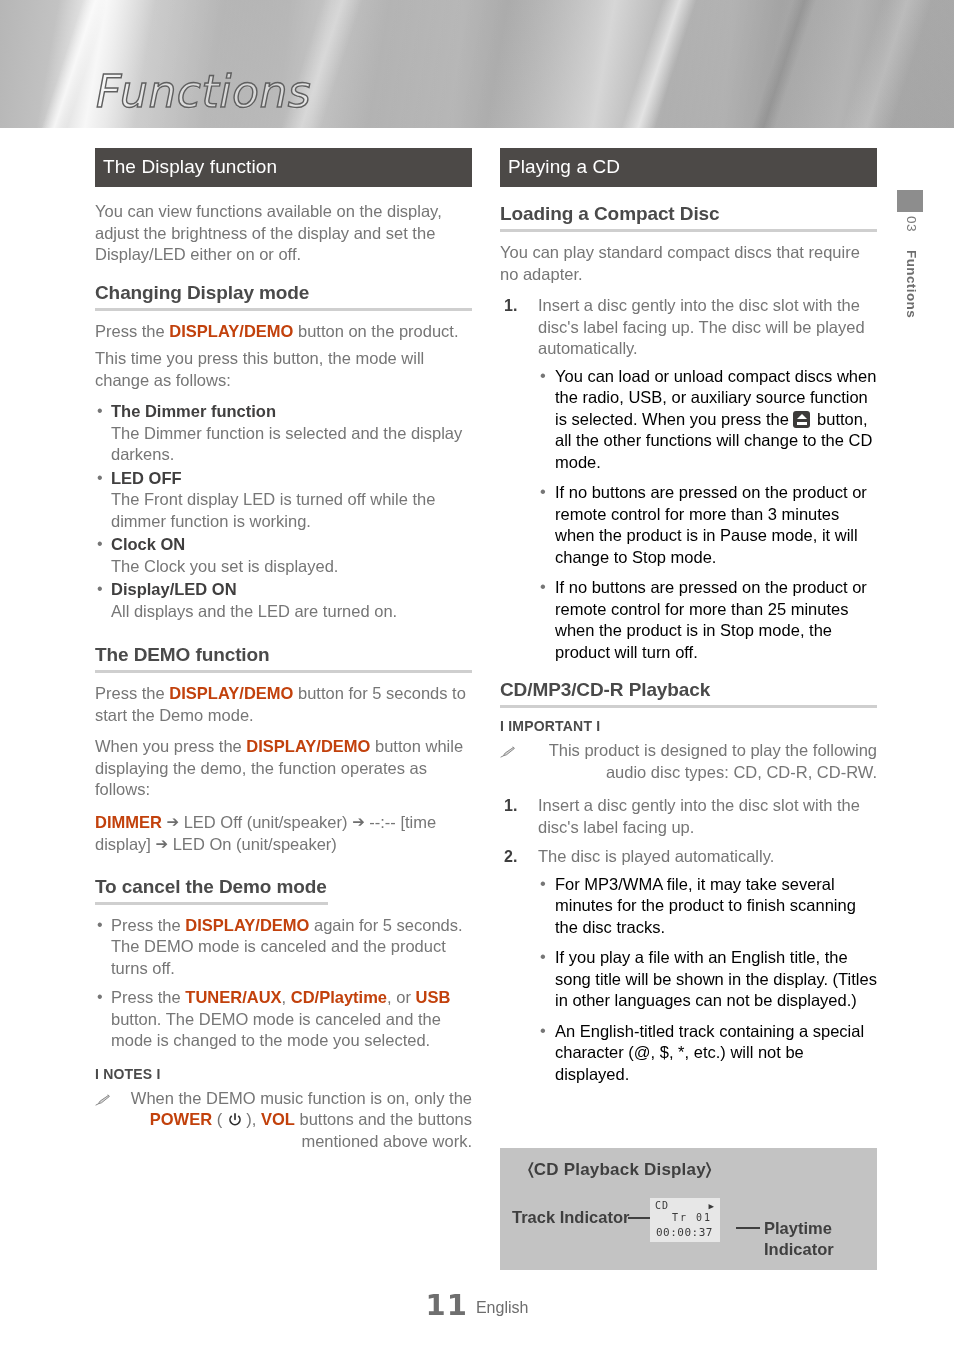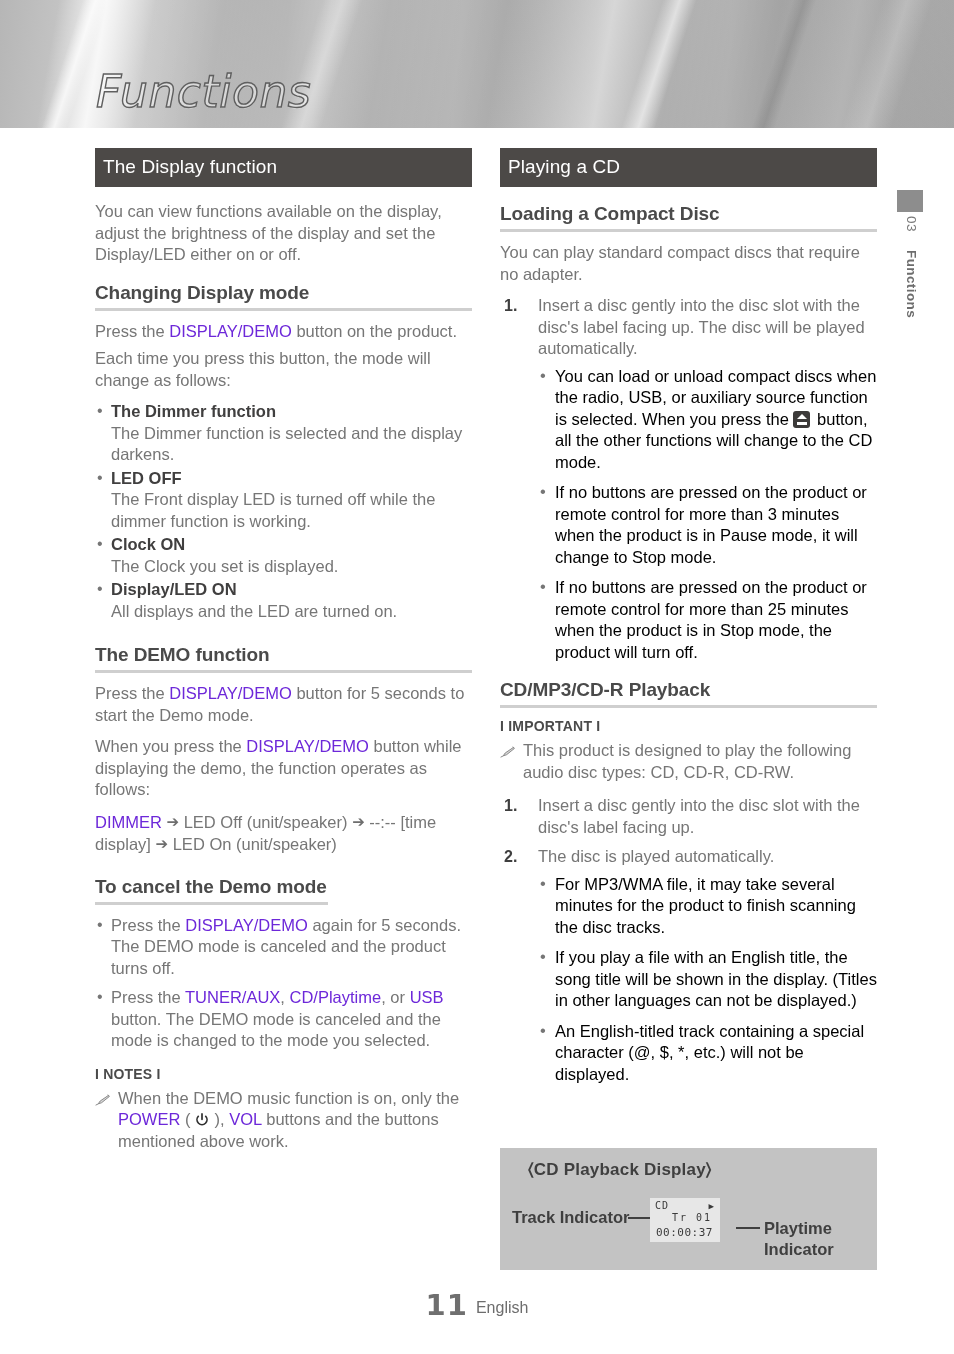--- a/index.html
+++ b/index.html
@@ -74,21 +74,21 @@
   }
 
   h3.sub{
     font-size:19px;color:#4a4a4a;font-weight:700;margin:16px 0 0 0;
     letter-spacing:-.1px;
   }
   .rule{height:3px;background:#cfcfcf;margin:4px 0 10px 0;}
 
   p.body{font-size:16.5px;line-height:21.5px;margin:0 0 10px 0;color:#767676;}
   p.body.tight{margin-bottom:6px;}
-  b{color:#6d28d9;font-weight:400;}
+  b{color:#c2410c;font-weight:700;}
 
   ul.bl{list-style:none;margin:0 0 6px 0;padding:0;}
   ul.bl>li{
     font-size:16.5px;line-height:21.5px;color:#767676;
     padding-left:16px;position:relative;margin-bottom:2px;
   }
   ul.bl>li:before{
     content:"\2022";position:absolute;left:2px;top:-1px;color:#767676;font-size:16px;
   }
   ul.bl>li .hd{display:block;color:#403f3f;font-weight:700;}
@@ -104,21 +104,21 @@
   }
   ul.sub-bl{list-style:none;margin:6px 0 0 0;padding:0;}
   ul.sub-bl>li{
     font-size:16.5px;line-height:21.5px;color:#000000;
     padding-left:17px;position:relative;margin-bottom:9px;
   }
   ul.sub-bl>li:before{content:"\2022";position:absolute;left:2px;top:-1px;color:#767676;}
 
   .notehead{font-size:14px;font-weight:700;color:#4a4a4a;margin:14px 0 6px 0;letter-spacing:.2px;}
   .noterow{display:flex;align-items:flex-start;gap:8px;}
-  .noterow .txt{font-size:16.5px;line-height:21.5px;color:#767676;}
+  .noterow .txt{font-size:16.5px;line-height:21.5px;color:#767676;text-align:right;}
   .pencil{flex:0 0 auto;margin-top:4px;}
 
   .eject{
     display:inline-block;width:17px;height:17px;background:#3c3a39;border-radius:3px;
     position:relative;vertical-align:-3px;margin-right:2px;
   }
   .eject:before{
     content:"";position:absolute;left:3.5px;top:3px;
     border-left:5px solid transparent;border-right:5px solid transparent;
     border-bottom:5.5px solid #fff;
@@ -189,21 +189,21 @@
 
   <div class="bar">The Display function</div>
 
   <p class="body">You can view functions available on the display, adjust the brightness of the display and set the Display/LED either on or off.</p>
 
   <h3 class="sub">Changing Display mode</h3>
   <div class="rule"></div>
 
   <p class="body tight"><span>Press the </span><b>DISPLAY/DEMO</b><span> button on the product.</span></p>
 
-  <p class="body">Each time you press this button, the mode will change as follows:</p>
+  <p class="body">This time you press this button, the mode will change as follows:</p>
 
   <ul class="bl">
     <li><span class="hd">The Dimmer function</span><span>The Dimmer function is selected and the display darkens.</span></li>
     <li><span class="hd">LED OFF</span><span>The Front display LED is turned off while the dimmer function is working.</span></li>
     <li><span class="hd">Clock ON</span><span>The Clock you set is displayed.</span></li>
     <li><span class="hd">Display/LED ON</span><span>All displays and the LED are turned on.</span></li>
   </ul>
 
   <h3 class="sub" style="margin-top:22px">The DEMO function</h3>
   <div class="rule"></div>

